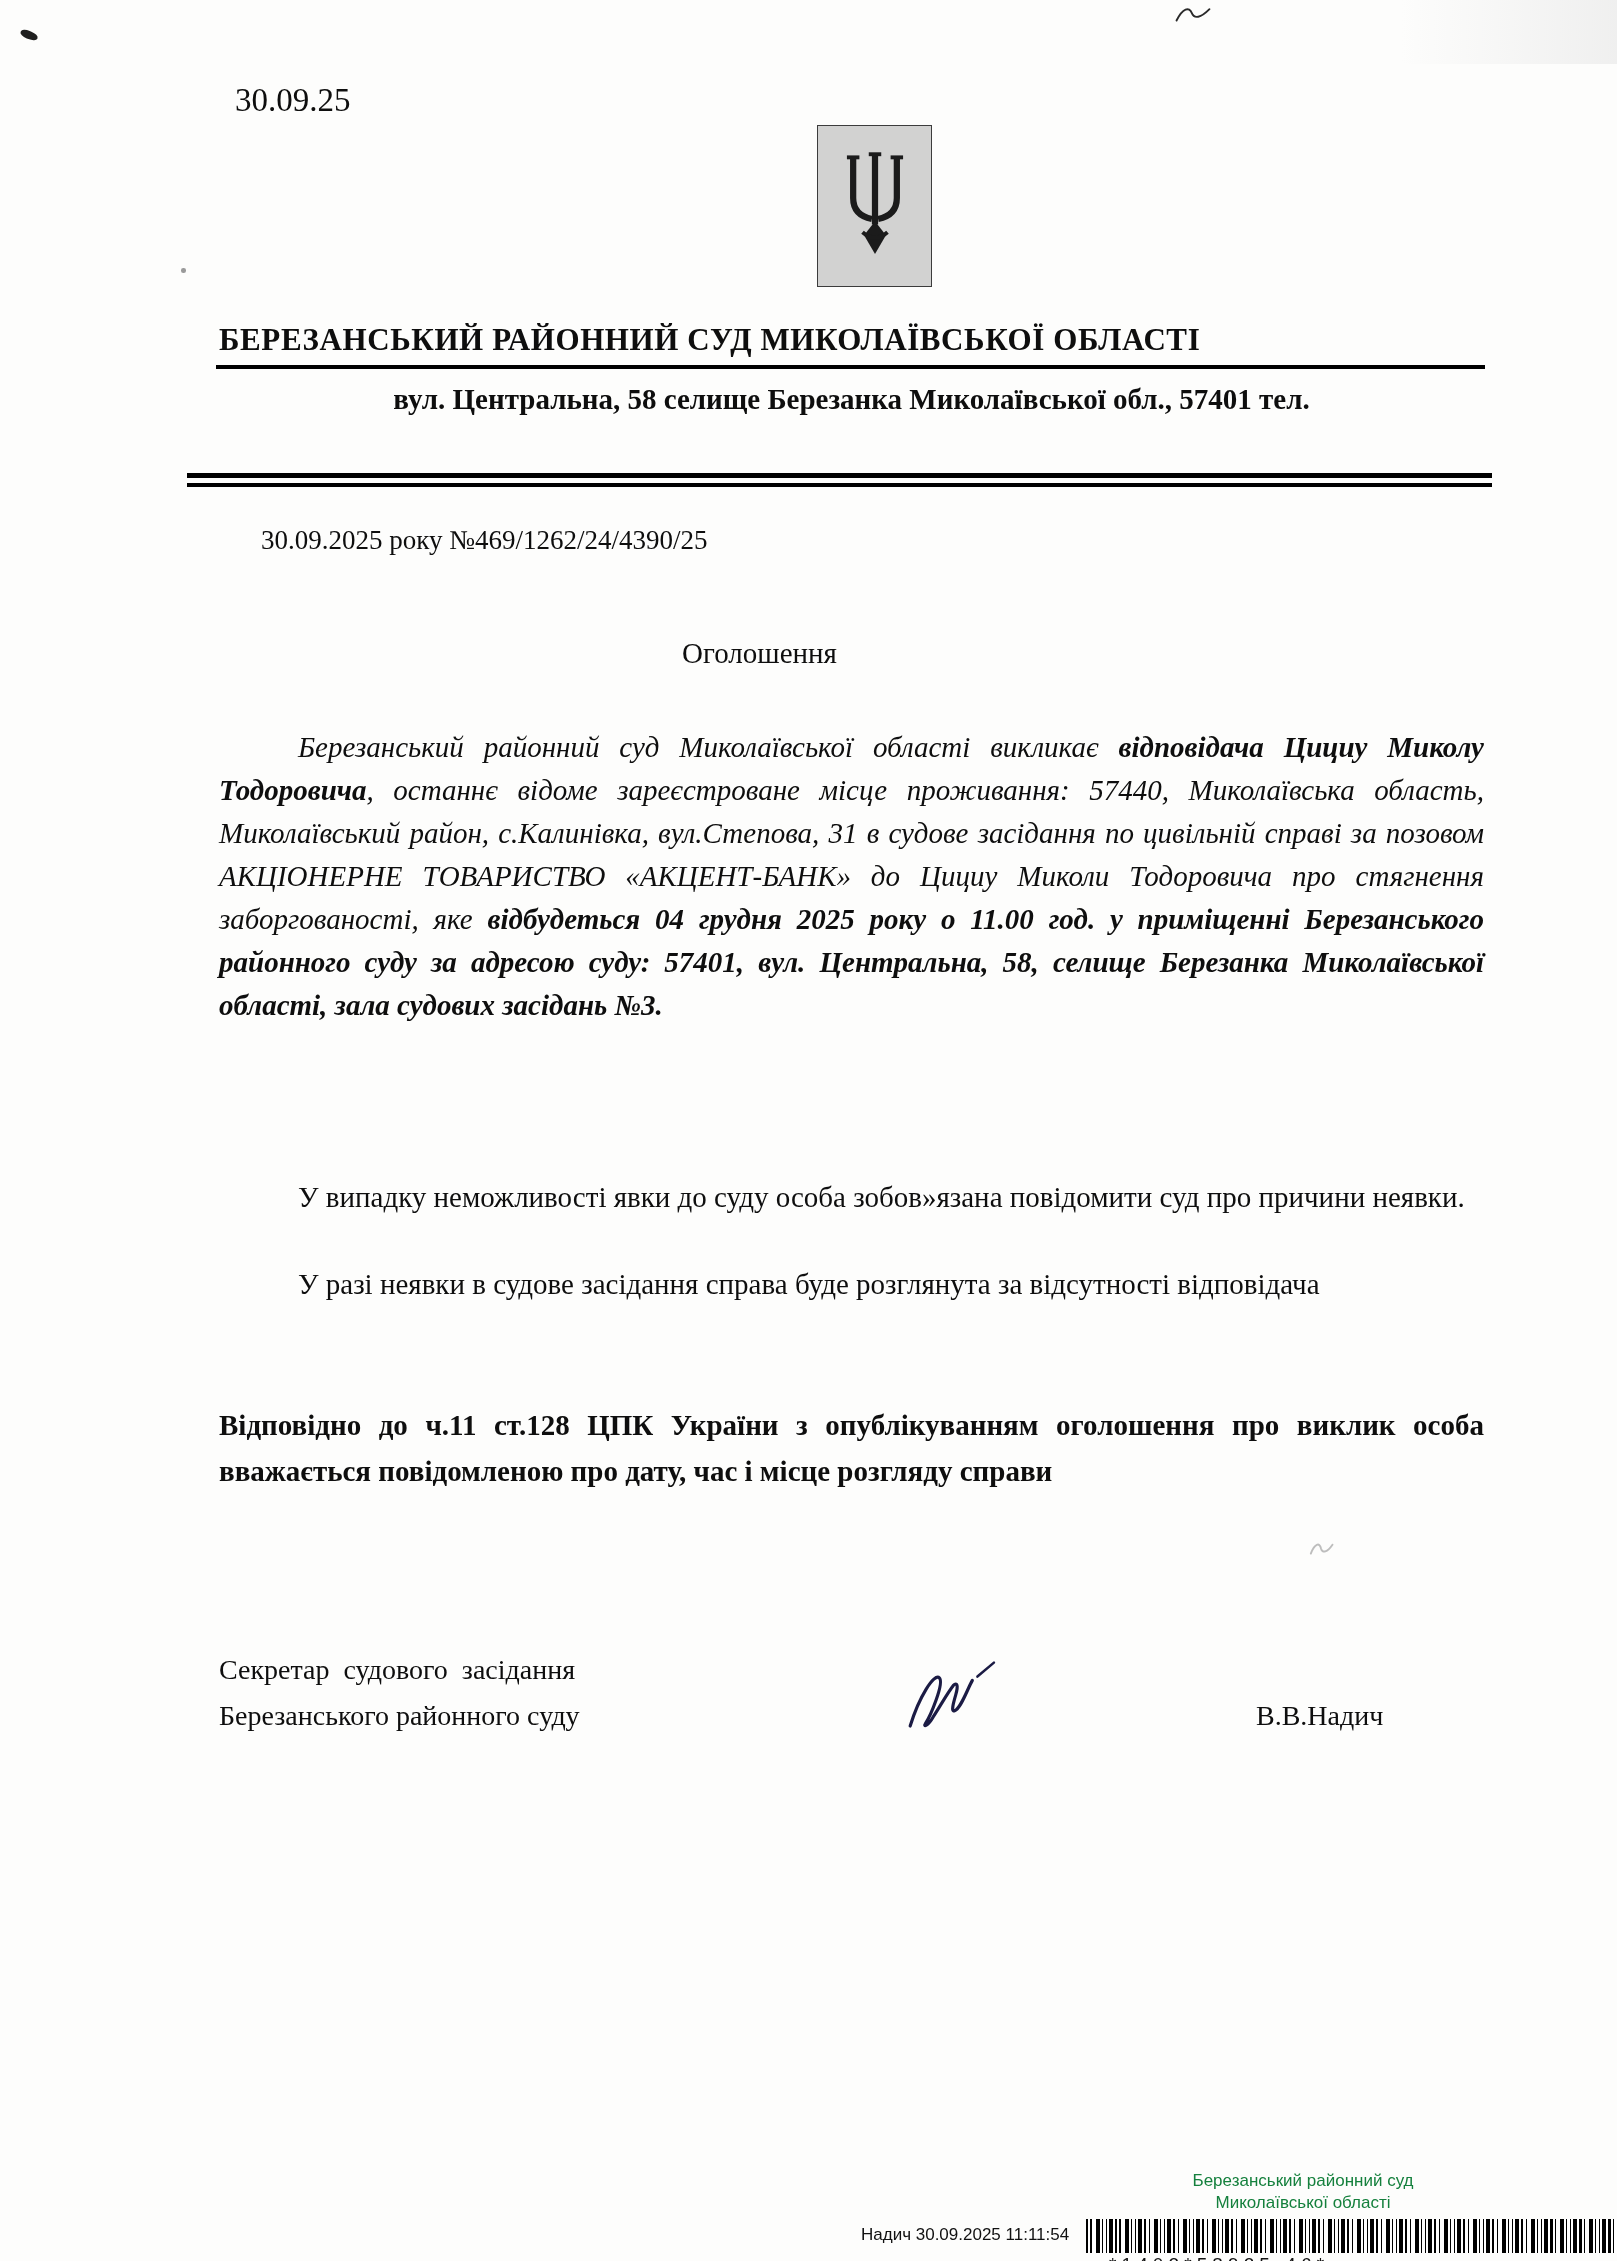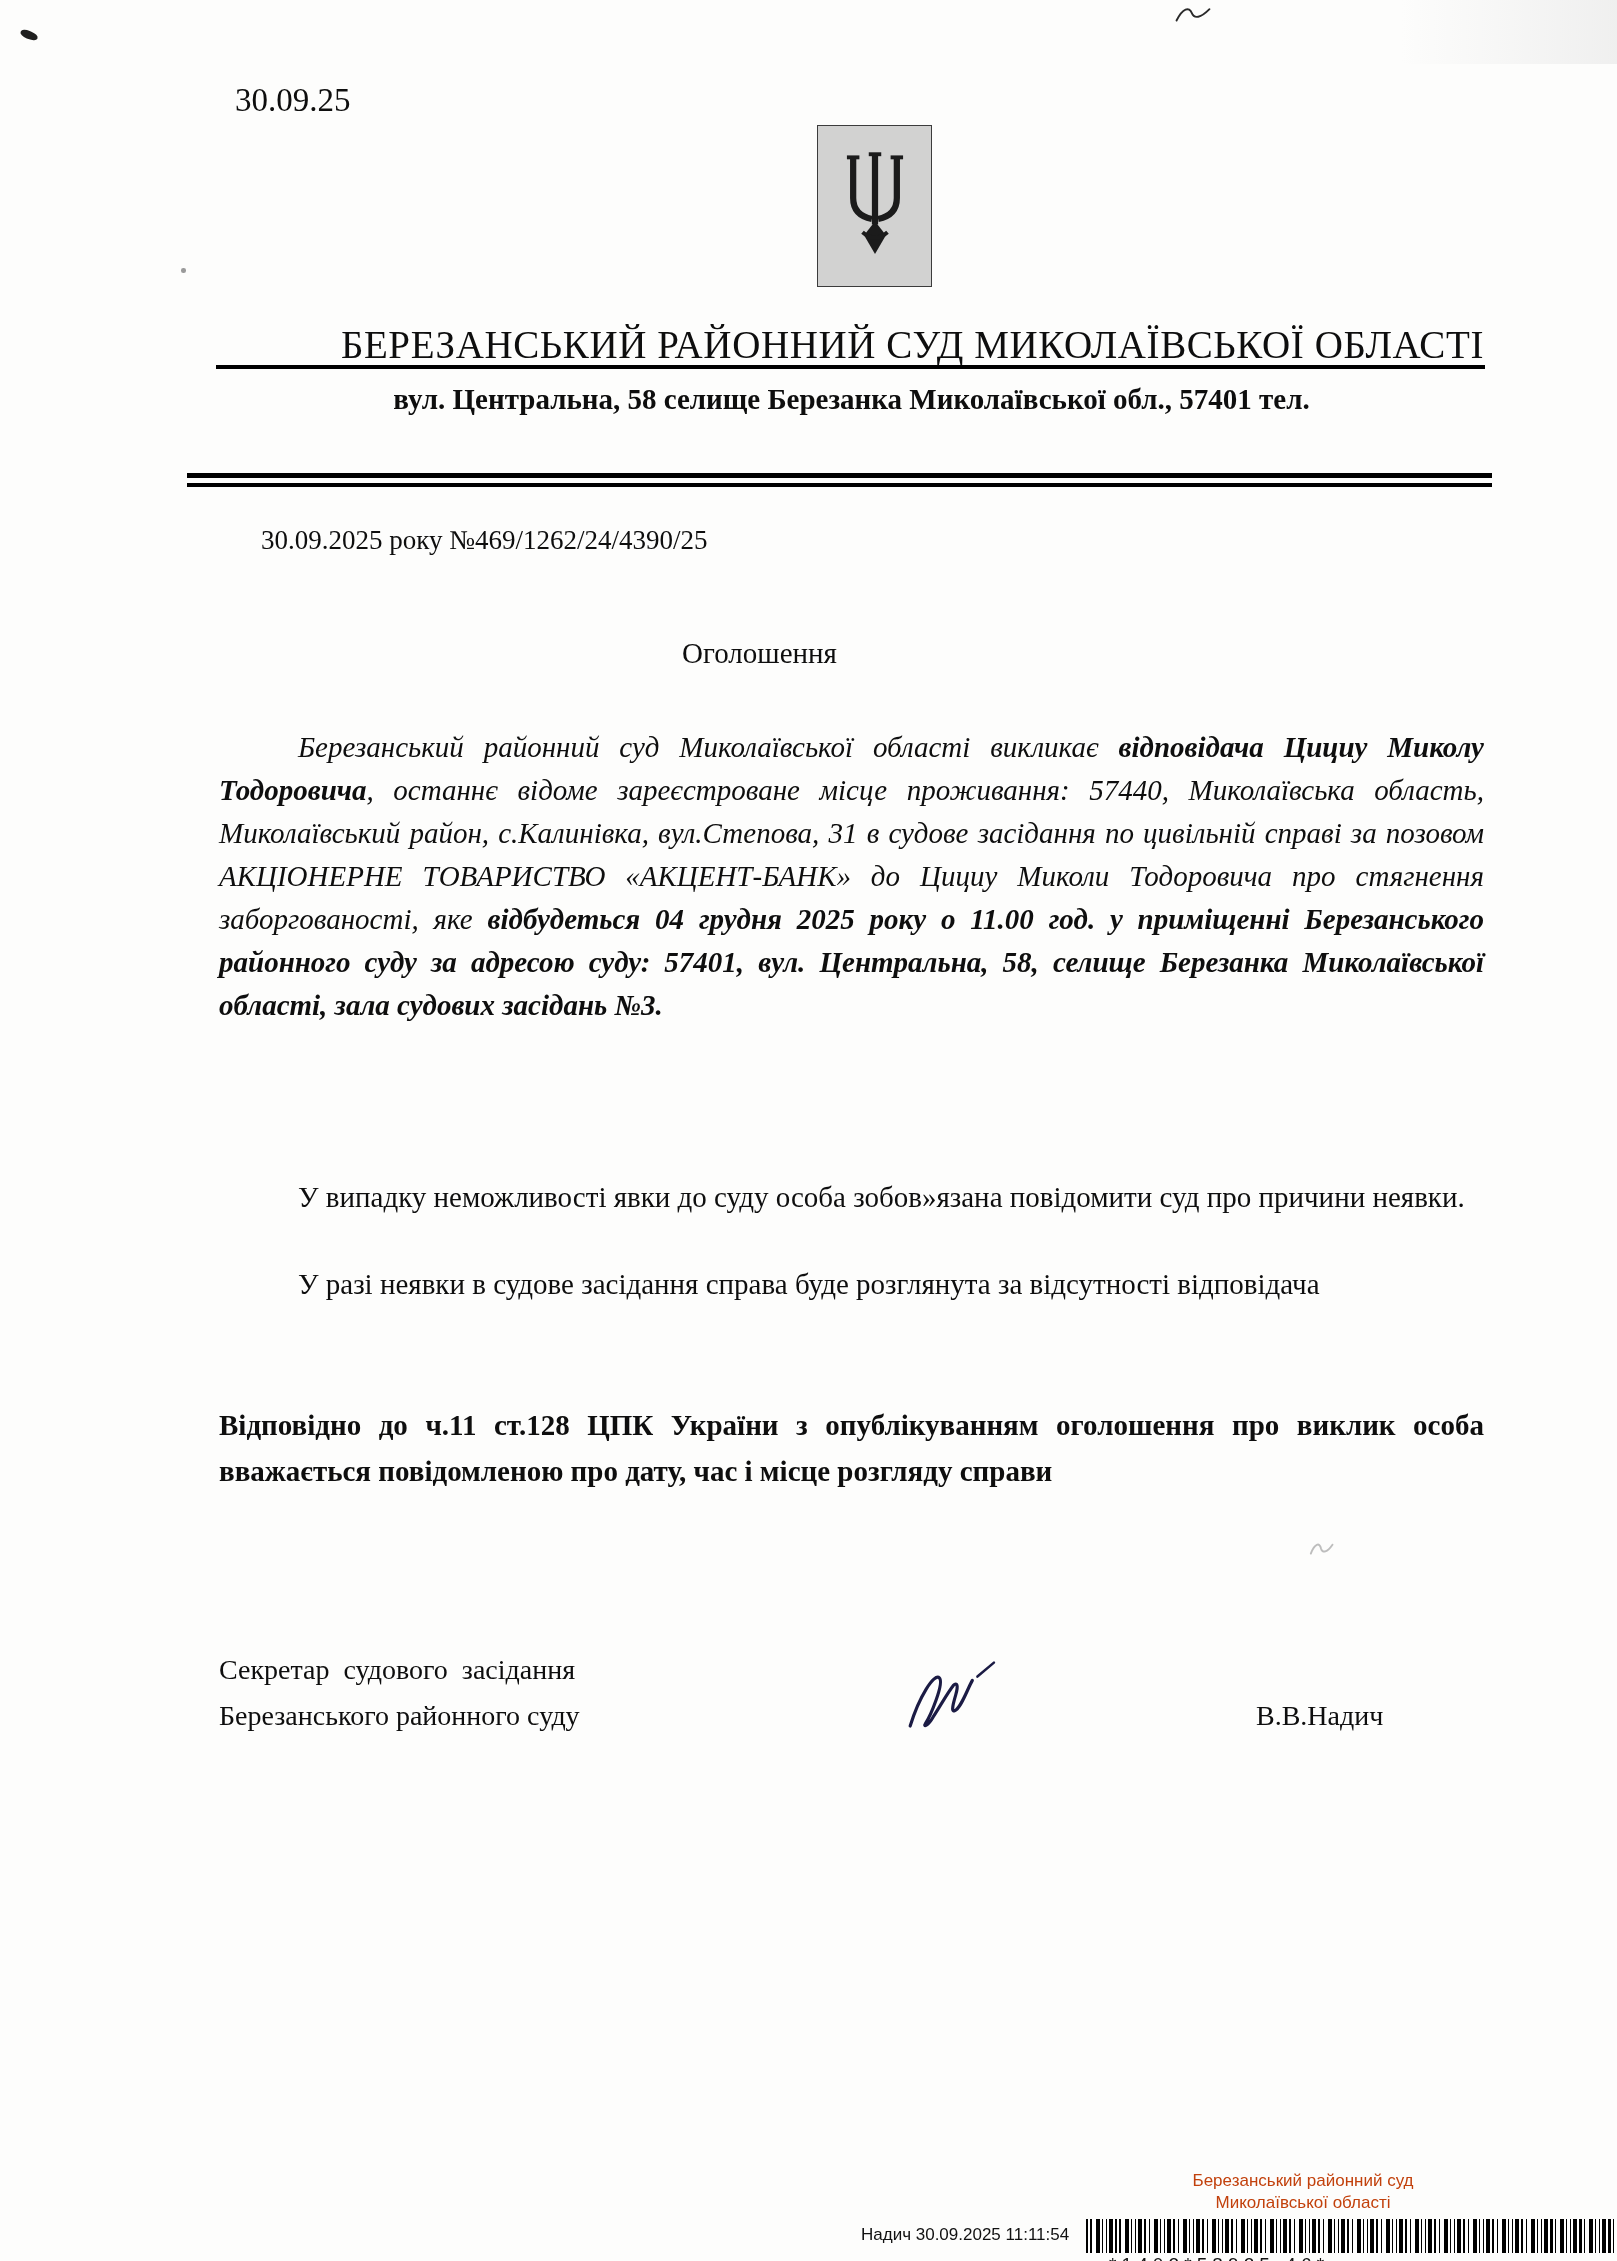--- a/index.html
+++ b/index.html
@@ -19,21 +19,21 @@
   .stamp-date { position:absolute; left:204px; top:82px; font-size:33px;margin-left:31px; }
 
   .emblem-box {
     position:absolute; left:817px; top:125px; width:115px; height:162px;
     background:#d2d2d1; border:1.9px solid #3c3c3c; box-sizing:border-box;
     display:flex; align-items:center; justify-content:center;
   }
 
   .court-name {
     position:absolute; left:219px; top:322px; width:1265px;
-    text-align:right; font-weight:normal; font-size:39px; letter-spacing:0.6px;
+    text-align:left; font-weight:bold; font-size:31px; letter-spacing:0.6px;
   }
   .rule-single { position:absolute; left:216px; top:365px; width:1269px; height:3.8px; background:#000; }
   .addr1 { position:absolute; left:219px; top:383px; width:1265px; text-align:center; font-weight:bold; font-size:29px; }
   .addr2 { position:absolute; left:219px; top:429px; width:1265px; text-align:center; font-weight:bold; font-size:29px; }
   .rule-double-a { position:absolute; left:187px; top:473px; width:1305px; height:4.5px; background:#000; }
   .rule-double-b { position:absolute; left:187px; top:483px; width:1305px; height:3.8px; background:#000; }
 
   .reference { position:absolute; left:233px; top:525px; font-size:27px; white-space:pre-wrap;margin-left:28px; }
 
   .doc-title { position:absolute; left:127px; top:637px; width:1265px; text-align:center; font-size:29px; }
@@ -48,21 +48,21 @@
   .p4 { top:1402px; font-weight:bold; line-height:46px; }
   .bold { font-weight:bold; }
 
   .sig-line1 { position:absolute; left:219px; top:1654px; font-size:28px; white-space:pre-wrap; }
   .sig-line2 { position:absolute; left:219px; top:1700px; font-size:28px; }
   .sig-name  { position:absolute; left:1256px; top:1700px; font-size:28px; }
   .sig-mark  { position:absolute; left:897px; top:1655px; width:112px; height:92px; }
 
   .footer-stamp {
     position:absolute; left:1112px; top:2170px; width:382px; text-align:center;
-    font-family:"Liberation Sans", sans-serif; font-size:17px; line-height:21.7px; color:#c2410c;
+    font-family:"Liberation Sans", sans-serif; font-size:17px; line-height:21.7px; color:#15803d;
   }
   .print-meta {
     position:absolute; left:854px; top:2225px;
     font-family:"Liberation Sans", sans-serif; font-size:17px; color:#111;margin-left:7px;
   }
   .barcode {
     position:absolute; left:1086px; top:2219px; width:532px; height:34px;
     background:repeating-linear-gradient(90deg,
       #000 0px, #000 2.5px, #fff 2.5px, #fff 4.5px,
       #000 4.5px, #000 5.7px, #fff 5.7px, #fff 10.2px,

